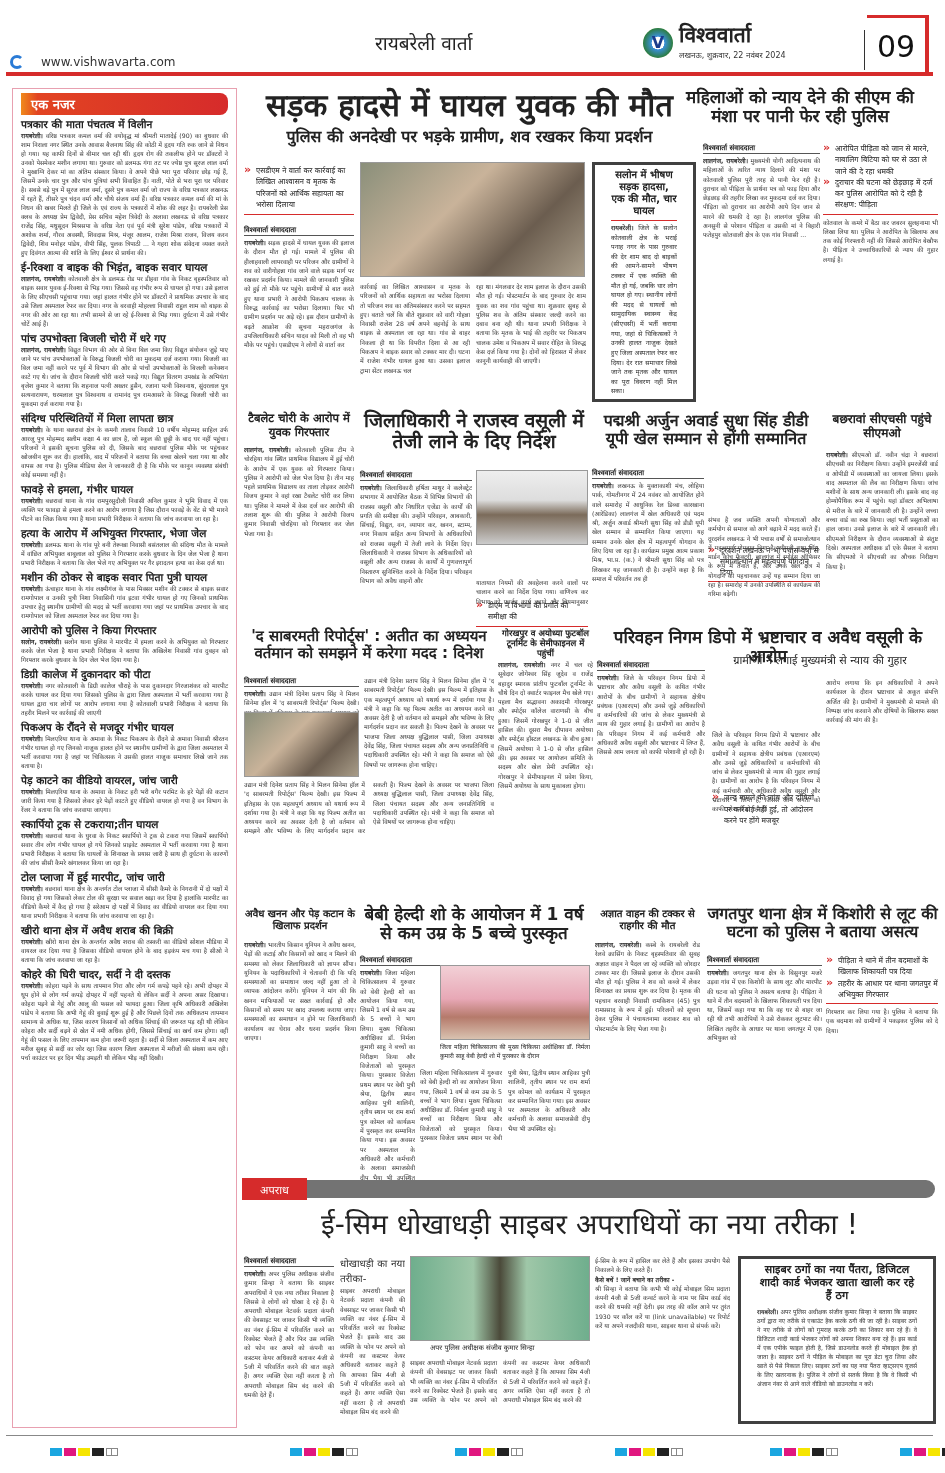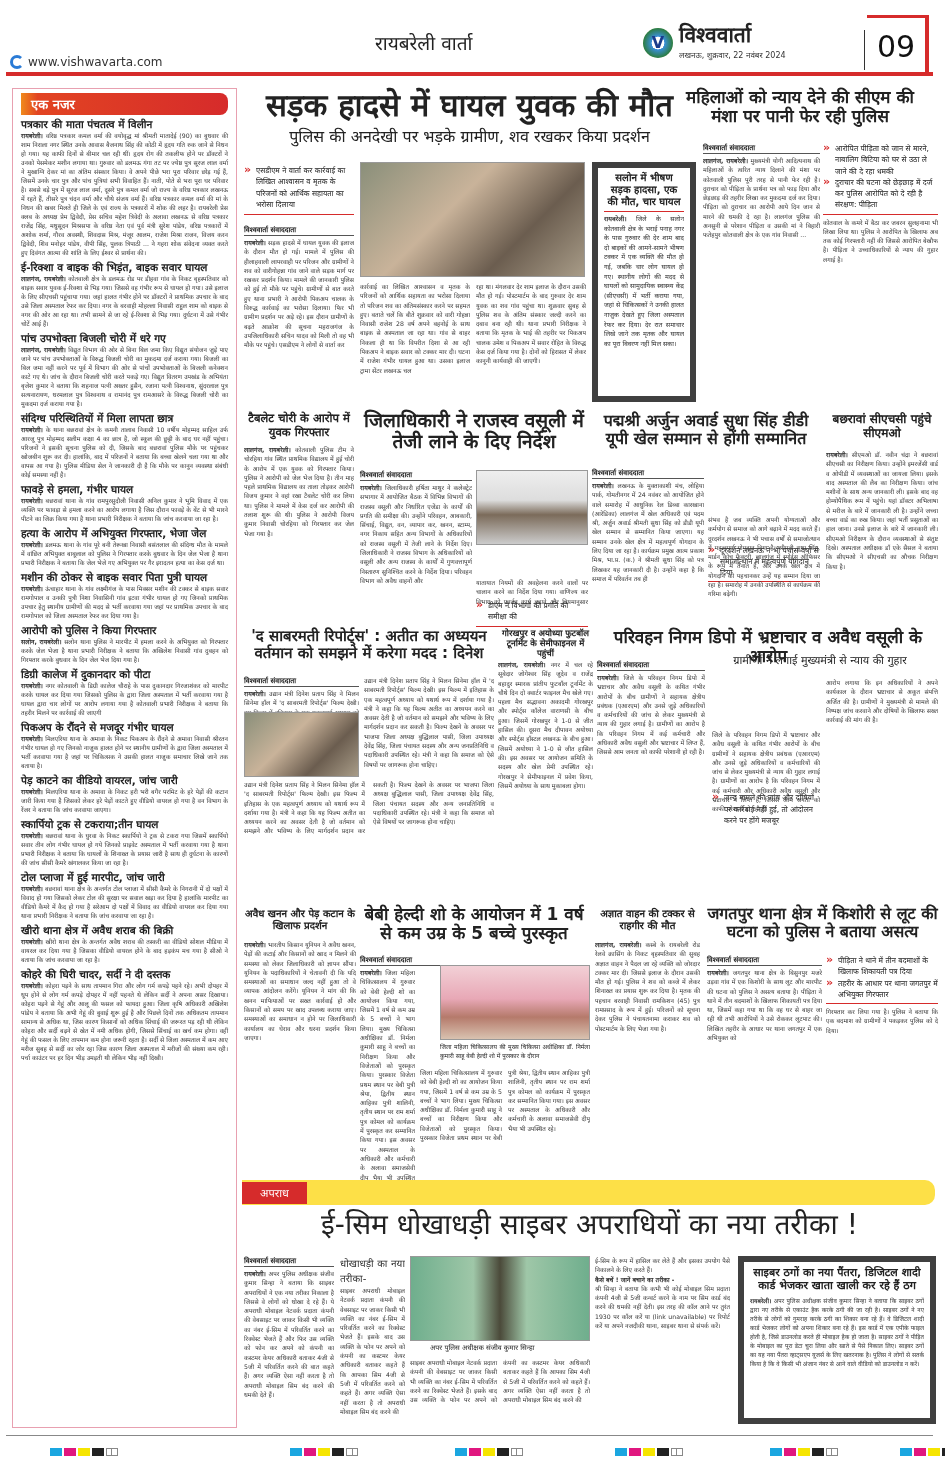--- a/index.html
+++ b/index.html
@@ -1,42 +1,42 @@
 <!DOCTYPE html>
 <html><head>
 <meta charset="utf-8">
 <style>
 *{box-sizing:border-box;margin:0;padding:0}
 body{width:945px;height:1473px;background:#fff;font-family:"DejaVu Sans","Liberation Sans",sans-serif;color:#222;position:relative;overflow:hidden}
 .abs{position:absolute}
 .hdr-title{left:375px;top:30px;font-size:19px;color:#222}
-.url{left:10px;top:55px;font-size:12px;display:flex;align-items:center;gap:4px;color:#333}
+.url{left:10px;top:55px;font-size:12px;display:flex;align-items:center;gap:17px;color:#333}
 .url .e{width:14px;height:14px;border-radius:50%;border:3px solid #2a7bd6;border-right-color:transparent;display:inline-block}
 .logo{left:643px;top:25px;display:flex;align-items:center;gap:6px}
 .logo .v{width:30px;height:30px;border-radius:50%;background:radial-gradient(circle,#fff 30%,#3a8fd8 31%,#2b7a2b 75%);display:flex;align-items:center;justify-content:center;font-weight:bold;color:#1a3c8c;font-size:16px}
 .logo .name{font-size:21px;font-weight:bold;color:#222;line-height:1}
 .logo .date{font-size:8px;color:#333;margin-top:3px}
 .pageno{left:867px;top:15px;width:62px;height:60px;border-top:3px solid #d62b2b;border-right:4px solid #d62b2b;font-size:30px;display:flex;align-items:center;justify-content:center;color:#111}
 .pageno:before{content:"";position:absolute;left:-3px;top:12px;height:40px;border-left:1px solid #333}
 .redbar{left:6px;top:72px;width:927px;height:4px;background:#d62b2b}
 .leftbox{left:12px;top:88px;width:225px;height:1340px;border:1px solid #e8a0b0;padding:4px 8px;overflow:hidden}
 .eknazar{background:linear-gradient(90deg,#f08a1c 0,#e24422 8%,#d62b2b 100%);color:#fff;font-weight:bold;font-size:13px;padding:2px 10px;border-radius:0 8px 8px 0;margin-bottom:3px}
 .lh{font-size:10.5px;font-weight:bold;color:#222;margin:3px 0 2px;line-height:1.15}
 .lt{font-size:6.2px;line-height:1.45;color:#333;text-align:justify}
 .lt b{font-weight:bold}
 .col{font-size:6.2px;line-height:1.5;color:#333;text-align:justify;overflow:hidden}
 .byline{font-size:7px;font-weight:bold;border-bottom:1px solid #555;padding-bottom:1px;margin-bottom:2px;color:#222}
 .headline{font-weight:bold;color:#222;text-align:center;line-height:1.1}
 .photo{background:linear-gradient(135deg,#8a8f7a,#c9b39a 40%,#6b5d4f 70%,#a89c88);border:1px solid #999}
-.boxed{border:6px solid #404040;padding:4px 6px}
+.boxed{border:3px solid #404040;padding:4px 16px}
 .hl-sm{font-weight:bold;text-align:center;color:#222;line-height:1.2}
 .bullet{font-size:7.5px;color:#222;line-height:1.5;padding-left:12px;position:relative}
 .bullet:before{content:"»";position:absolute;left:0;top:-3px;color:#d62b2b;font-weight:bold;font-size:11px}
 .redline{border-bottom:1.5px solid #d62b2b}
-.strip{left:242px;top:1180px;width:693px;height:25px;background:#fde047;border-radius:0 10px 10px 0;display:flex;align-items:center}
+.strip{left:242px;top:1180px;width:693px;height:18px;background:#737373;border-radius:0 10px 10px 0;display:flex;align-items:center}
 .strip .tag{background:#d62b2b;color:#fff;font-size:11px;padding:0 18px;height:22px;display:flex;align-items:center}
 .strip .txt{font-size:10px;padding-left:8px;color:#222;white-space:nowrap}
 .footer{left:6px;top:1435px;width:927px;border-top:1px solid #888}
 .reg{position:absolute;top:1448px;display:flex;gap:2px;align-items:center}
 .reg span{width:12px;height:8px;display:inline-block}
 .reg .g{width:12px;height:8px;border:1px solid #888;background:linear-gradient(90deg,transparent 45%,#888 45%,#888 55%,transparent 55%)}
 </style>
 </head>
 <body>
 
@@ -85,21 +85,21 @@
       <div class="lh">टोल प्लाजा में हुई मारपीट, जांच जारी</div>
       <div class="lt"><b>रायबरेली।</b> <span>बछरावां थाना क्षेत्र के अन्तर्गत टोल प्लाजा में सीसी कैमरे के निगरानी में दो पक्षों में विवाद हो गया जिसको लेकर टोल की सुरक्षा पर सवाल खड़ा कर दिया है हालांकि मारपीट का वीडियो कैमरे में कैद हो गया है सरेआम दो पक्षों में विवाद का वीडियो वायरल कर दिया गया थाना प्रभारी निरीक्षक ने बताया कि जांच करवाया जा रहा है।</span></div>
       <div class="lh">खीरो थाना क्षेत्र में अवैध शराब की बिक्री</div>
       <div class="lt"><b>रायबरेली।</b> <span>खीरो थाना क्षेत्र के अन्तर्गत अवैध शराब की तस्करी का वीडियो सोशल मीडिया में वायरल कर दिया गया है जिसका वीडियो वायरल होने के बाद हड़कंप मच गया है सीओ ने बताया कि जांच करवाया जा रहा है।</span></div>
       <div class="lh">कोहरे की घिरी चादर, सर्दी ने दी दस्तक</div>
       <div class="lt"><b>रायबरेली।</b> <span>कोहरा पड़ने के साथ तापमान गिरा और लोग गर्म कपड़े पहने रहे। अभी दोपहर में धूप होने से लोग गर्म कपड़े दोपहर में नहीं पहनते थे लेकिन सर्दी ने अपना असर दिखाया। कोहरा पड़ने से गेहूं और आलू की फसल को फायदा हुआ। जिला कृषि अधिकारी अखिलेश पांडेय ने बताया कि अभी गेहूं की बुवाई शुरू हुई है और पिछले दिनों तक अधिकतम तापमान सामान्य से अधिक था, जिस कारण किसानों को अधिक सिंचाई की जरूरत पड़ रही थी लेकिन कोहरा और सर्दी बढ़ने से खेत में नमी अधिक होगी, जिससे सिंचाई का खर्च कम होगा। वहीं गेहूं की फसल के लिए तापमान कम होना जरूरी रहता है। सर्दी से जिला अस्पताल में कम आए मरीज सुबह से सर्दी का जोर रहा जिस कारण जिला अस्पताल में मरीजों की संख्या कम रही। पर्चा काउंटर पर हर दिन भीड़ उमड़ती थी लेकिन भीड़ नहीं दिखी।</span></div>
     </div>
 </div>
 
 <div class="abs headline" style="left:242px;top:88px;width:455px;font-size:31px">सड़क हादसे में घायल युवक की मौत</div>
-<div class="abs headline" style="left:242px;top:128px;width:455px;font-size:16px;font-weight:normal">पुलिस की अनदेखी पर भड़के ग्रामीण, शव रखकर किया प्रदर्शन</div>
+<div class="abs headline" style="left:242px;top:128px;width:455px;font-size:16px;font-weight:bold">पुलिस की अनदेखी पर भड़के ग्रामीण, शव रखकर किया प्रदर्शन</div>
 <div class="abs bullet redline" style="left:244px;top:165px;width:110px;padding-bottom:4px">एसडीएम ने वार्ता कर कार्रवाई का लिखित आश्वासन व मृतक के परिजनों को आर्थिक सहायता का भरोसा दिलाया</div>
 <div class="abs photo" style="left:360px;top:162px;width:225px;height:115px"></div>
 <div class="abs" style="left:244px;top:225px;width:110px">
   <div class="byline">विश्ववार्ता संवाददाता</div>
   <div class="col" style="height:180px"><b>रायबरेली।</b> <span>सड़क हादसे में घायल युवक की इलाज के दौरान मौत हो गई। मामले में पुलिस की हीलाहवाली लापरवाही पर परिजन और ग्रामीणों ने शव को वारीगोहन्ना गांव जाने वाले सड़क मार्ग पर रखकर प्रदर्शन किया। मामले की जानकारी पुलिस को हुई तो मौके पर पहुंचे। ग्रामीणों से बात करते हुए थाना प्रभारी ने आरोपी पिकअप चालक के विरुद्ध कार्रवाई का भरोसा दिलाया। फिर भी ग्रामीण प्रदर्शन पर अड़े रहे। इस दौरान ग्रामीणों के बढ़ते आक्रोश की सूचना महराजगंज के उपजिलाधिकारी सचिन यादव को मिली तो वह भी मौके पर पहुंचे। एसडीएम ने लोगों से वार्ता कर</span></div>
 </div>
 <div class="abs col" style="left:360px;top:282px;width:110px;height:122px">कार्रवाई का लिखित आश्वासन व मृतक के परिजनों को आर्थिक सहायता का भरोसा दिलाया तो परिजन शव का अंतिमसंस्कार करने पर सहमत हुए। बताते चलें कि बीते शुक्रवार को वारी गोहन्ना निवासी राजेश 28 वर्ष अपने बहनोई के साथ बाइक से अस्पताल जा रहा था। गांव से बाहर निकला ही था कि विपरीत दिशा से आ रही पिकअप ने बाइक सवार को टक्कर मार दी। घटना में राजेश गंभीर घायल हुआ था। उसका इलाज ट्रामा सेंटर लखनऊ चल</div>
 <div class="abs col" style="left:476px;top:282px;width:110px;height:122px">रहा था। मंगलवार देर शाम इलाज के दौरान उसकी मौत हो गई। पोस्टमार्टम के बाद गुरुवार देर शाम युवक का शव गांव पहुंचा था। शुक्रवार सुबह से पुलिस शव के अंतिम संस्कार जल्दी करने का दबाव बना रही थी। थाना प्रभारी निरीक्षक ने बताया कि मृतक के भाई की तहरीर पर पिकअप चालक उमेश व पिकअप में सवार रोहित के विरुद्ध केस दर्ज किया गया है। दोनों को हिरासत में लेकर कानूनी कार्यवाही की जाएगी।</div>
 
 <div class="abs boxed" style="left:592px;top:162px;width:104px;height:240px">

